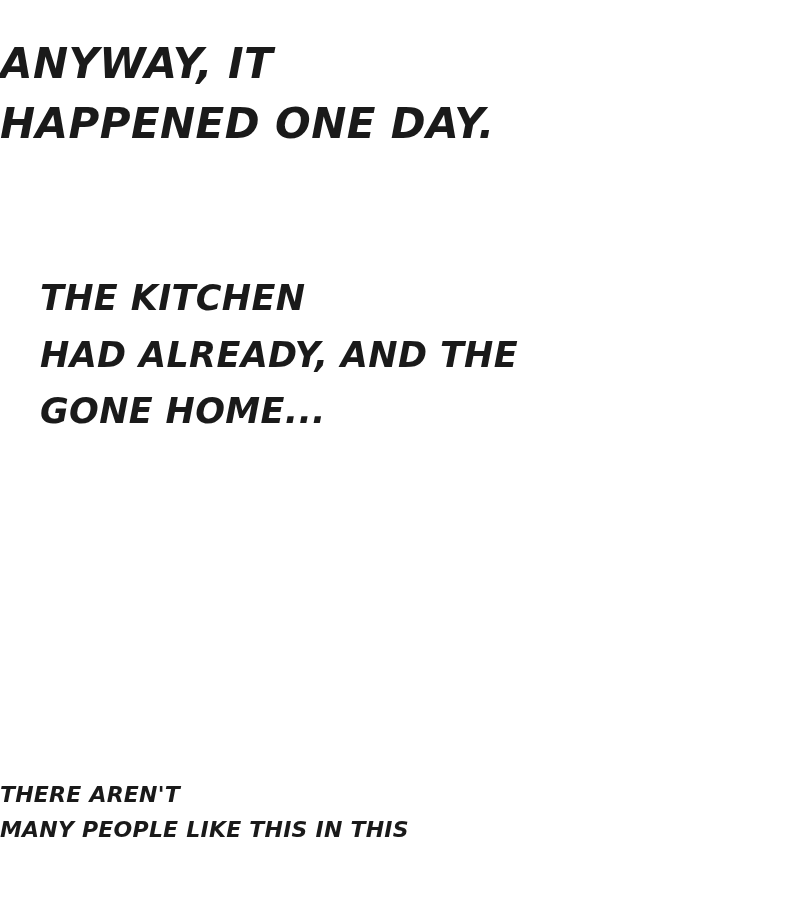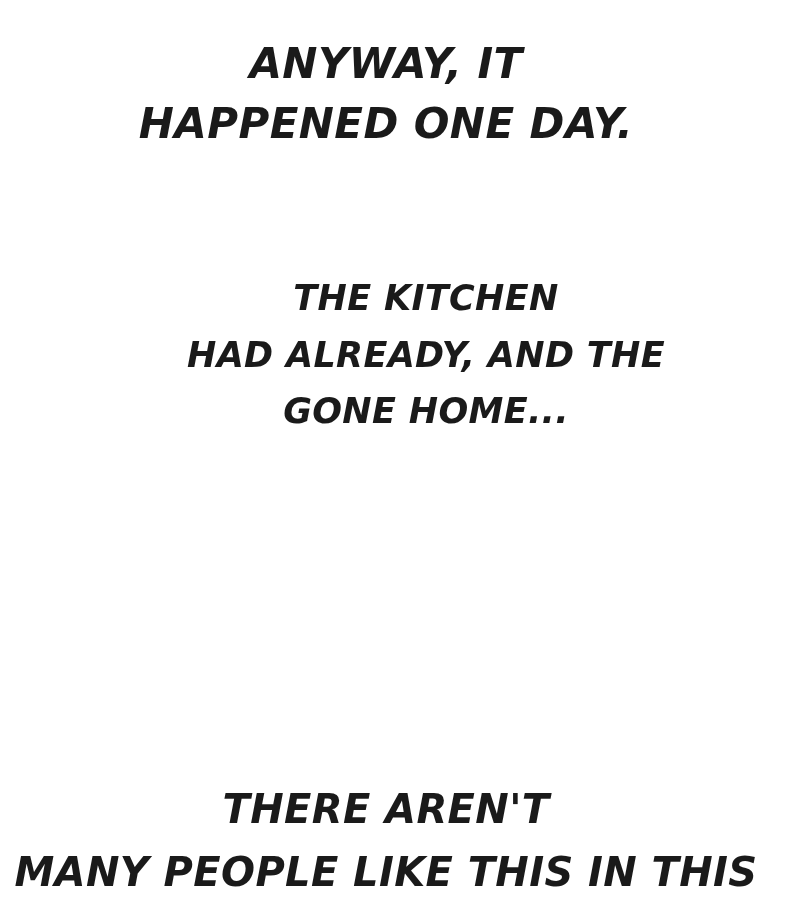--- a/index.html
+++ b/index.html
@@ -17,21 +17,21 @@
   .page {
     width: 800px;
     height: 920px;
     position: relative;
     background: #ffffff;
   }
   .block {
     position: absolute;
     left: 0;
     width: 772px;
-    text-align: center;
+    text-align: left;
     color: #1a1a1a;
     font-family: "DejaVu Sans", sans-serif;
     font-weight: 700;
     font-style: italic;
     letter-spacing: 0.01em;
     line-height: 1.18;
     -webkit-font-smoothing: antialiased;
   }
   .block .line {
     display: block;
@@ -53,21 +53,21 @@
   }
   
   #panel-3 {
     top: 542px;
     font-size: 35px;
     line-height: 1.62;
   }
   
   #panel-4 {
     top: 778px;
-    font-size: 40px;
+    font-size: 22px;
     line-height: 1.57;
   }
 </style>
 </head>
 <body>
 
 <div class="page">
 
   <div class="block" id="panel-1">
     <span class="line">ANYWAY, IT</span>

